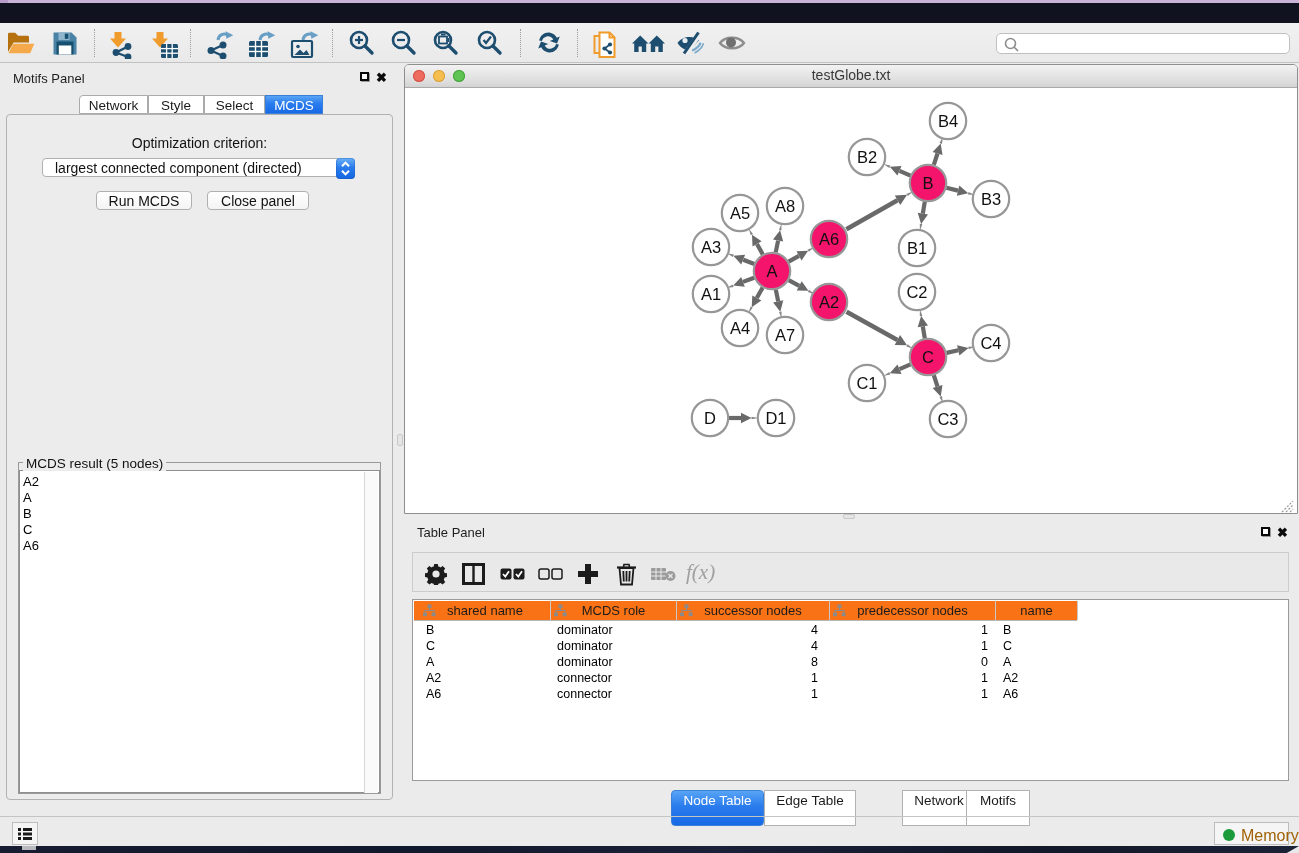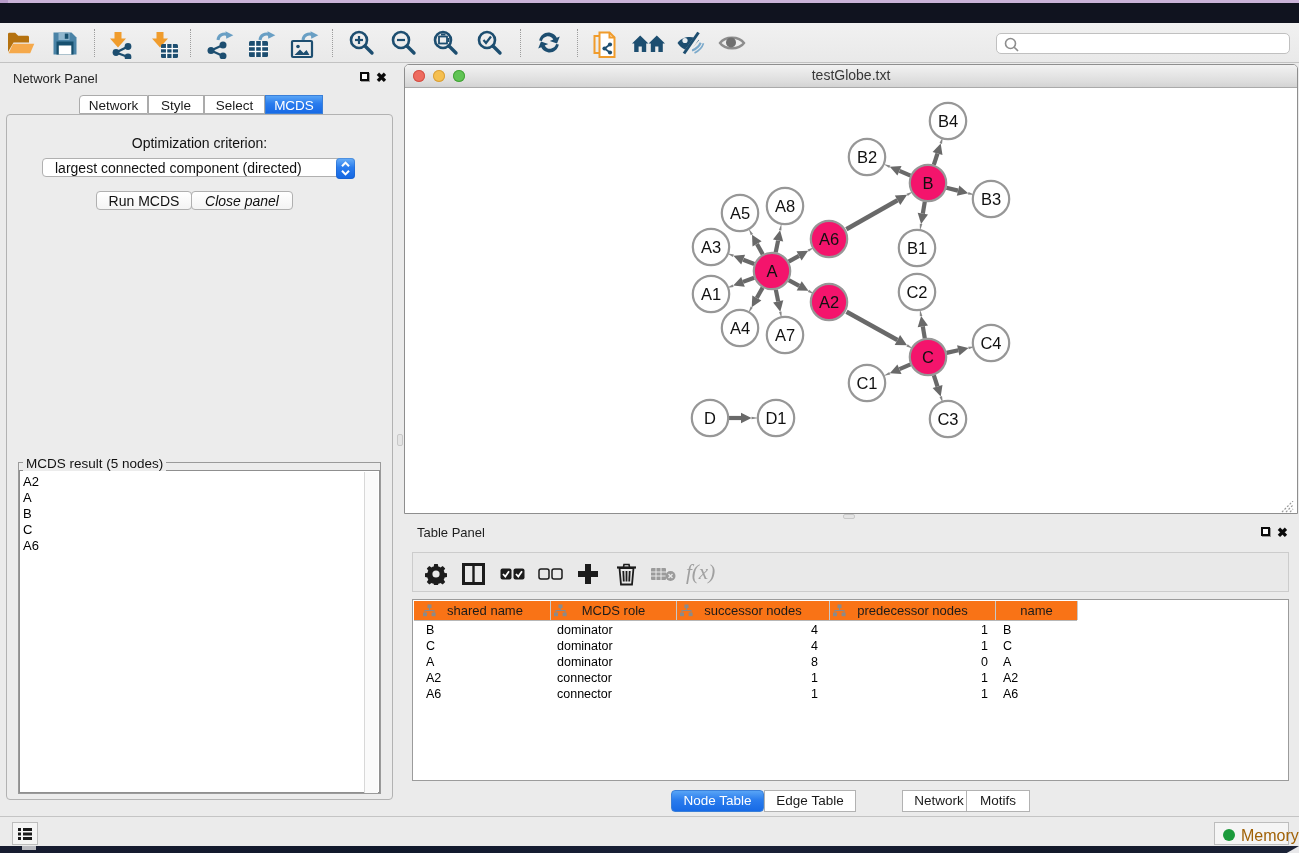--- a/index.html
+++ b/index.html
@@ -66,21 +66,21 @@
 #tp-title { left:417px; top:525px; font-size:13px; color:#1e1e1e; }
 #tp-toolbar { left:412px; top:552px; width:877px; height:40px; background:#e9e9e9;
   border:1px solid #cccccc; }
 #tp-table { left:412px; top:599px; width:877px; height:182px; background:#ffffff;
   border:1px solid #9b9b9b; }
 #tp-header { position:absolute; left:1px; top:1px; width:663px; height:20px;
   background:#f97316; border-bottom:1px solid #b7b7b7; }
 .hcol { position:absolute; top:0; height:19px; border-right:1px solid #c8c8c8;
   font-size:13px; color:#1b1b1b; text-align:center; line-height:19px; }
 .cell { position:absolute; font-size:12.5px; color:#000; height:16px; line-height:16px; }
-.btab { position:absolute; top:790px; height:22px; background:#ffffff; border:1px solid #b2b2b2;
+.btab { position:absolute; top:790px; height:36px; background:#ffffff; border:1px solid #b2b2b2;
   font-size:13.5px; color:#1a1a1a; text-align:center; line-height:20px; }
 .btabsel { background:linear-gradient(#58a4f6,#2a7ced 45%,#176ae6); color:#ffffff; border-color:#3a7fd8; border-radius:4px;}
 
 #statusline { left:0; top:816px; width:1299px; height:1px; background:#c4c4c4; }
 #status-left { left:12px; top:822px; width:26px; height:23px; background:#f5f5f5; border:1px solid #bdbdbd; }
 #membtn { left:1214px; top:822px; width:75px; height:23px; background:#f5f5f5; border:1px solid #bdbdbd; }
 #membtn .dot { position:absolute; left:8px; top:6px; width:12px; height:12px; border-radius:50%; background:#1c9b3c; }
 #membtn .mt { position:absolute; left:26px; top:4px; font-size:16px; color:#a16207; }
 svg.icon { position:absolute; }
 text { font-family:"Liberation Sans", sans-serif; }
@@ -233,38 +233,38 @@
         <circle cx="9" cy="9.5" r="2.6" fill="#ffffff" opacity="0.9"></circle>
         <line x1="9.5" y1="23" x2="24" y2="2" stroke="#eeeeee" stroke-width="5.5"></line>
         <line x1="8" y1="22.5" x2="22.5" y2="1.5" stroke="#1d4e70" stroke-width="3"></line>
       </svg>
 <svg class="icon" style="left:718px;top:8px" width="29" height="24" viewBox="0 0 29 24">
         <path d="M2 12 C7 5 21 5 26 12 C21 19 7 19 2 12 Z" fill="none" stroke="#8d8d8d" stroke-width="2.4"></path>
 <circle cx="13" cy="11.5" r="5" fill="#6f6f6f"></circle>
       </svg>
   </div>
 
-  <div class="abs" id="cp-title">Network Panel</div>
+  <div class="abs" id="cp-title">Motifs Panel</div>
   <div class="wicon-sq" style="left:360px;top:72px;"></div>
   <div class="wicon-x" style="left:376px;top:73px;">✖</div>
   <div class="tab" style="left:79px;width:69px;border-radius:4px 0 0 0;">Network</div>
   <div class="tab" style="left:148px;width:56px;">Style</div>
   <div class="tab" style="left:204px;width:61px;">Select</div>
   <div class="tab tabsel" style="left:265px;width:58px;">MCDS</div>
   <div class="abs" id="cp-panel"></div>
   <div class="abs" id="opt-label">Optimization criterion:</div>
   <div class="abs" id="dropdown">
     <span class="dtext">largest connected component (directed)</span>
     <div class="spin"><svg width="19" height="21" viewBox="0 0 19 21">
           <path d="M6 8.2 L9.5 4.6 L13 8.2" fill="none" stroke="#fff" stroke-width="2"></path>
           <path d="M6 12.8 L9.5 16.4 L13 12.8" fill="none" stroke="#fff" stroke-width="2"></path>
         </svg></div>
   </div>
   <div class="btn" style="left:96px;width:96px;">Run MCDS</div>
-  <div class="btn" style="left:191px;width:102px;font-style:italic;">Close panel</div>
+  <div class="btn" style="left:207px;width:102px;">Close panel</div>
   <div class="abs" id="grp"></div>
   <div class="abs" id="grp-list">
     <div class="li" style="top:3px;">A2</div>
     <div class="li" style="top:19px;">A</div>
     <div class="li" style="top:35px;">B</div>
     <div class="li" style="top:51px;">C</div>
     <div class="li" style="top:67px;">A6</div>
     <div class="scroll"></div>
   </div>
   <div class="abs" id="grp-label">MCDS result (5 nodes)</div>

